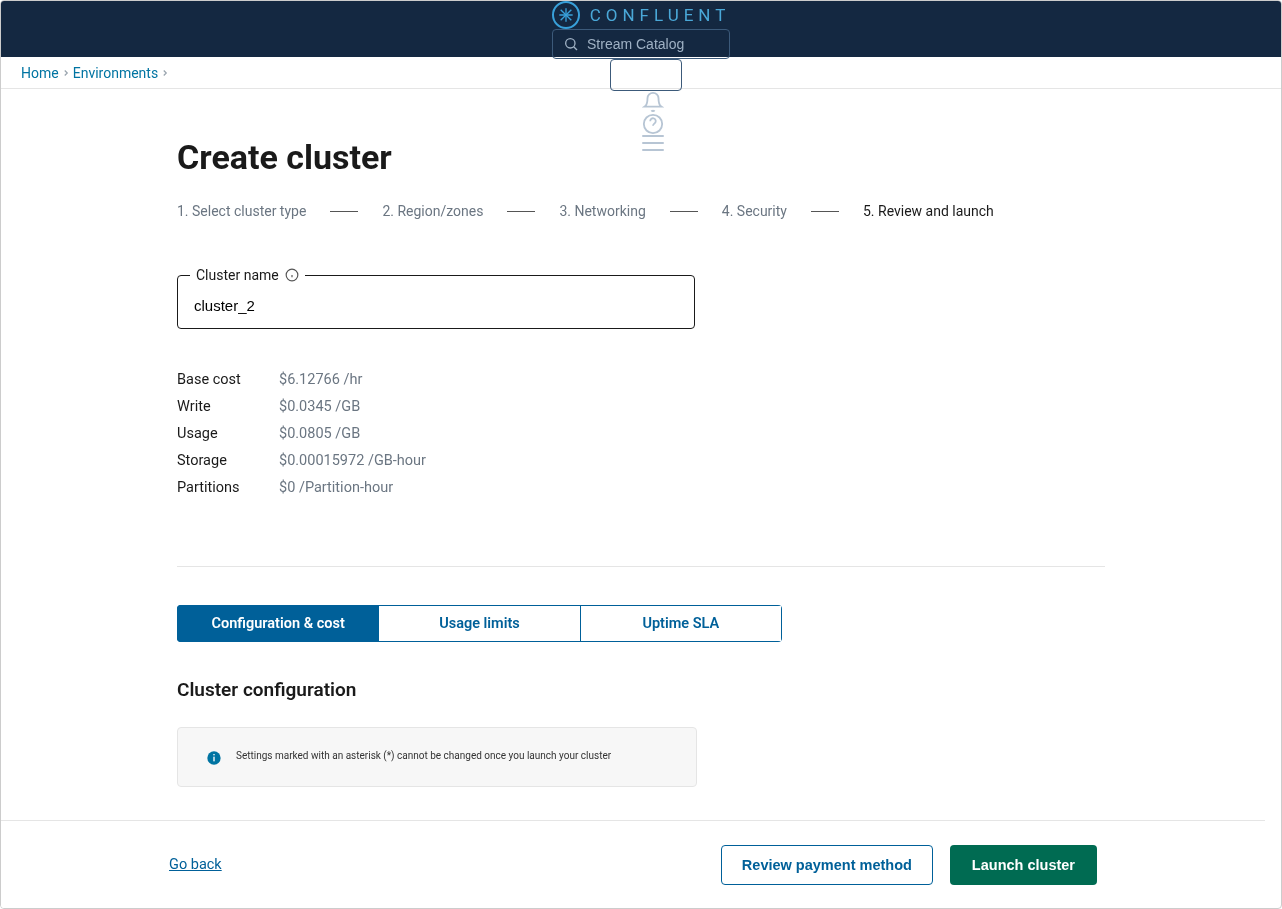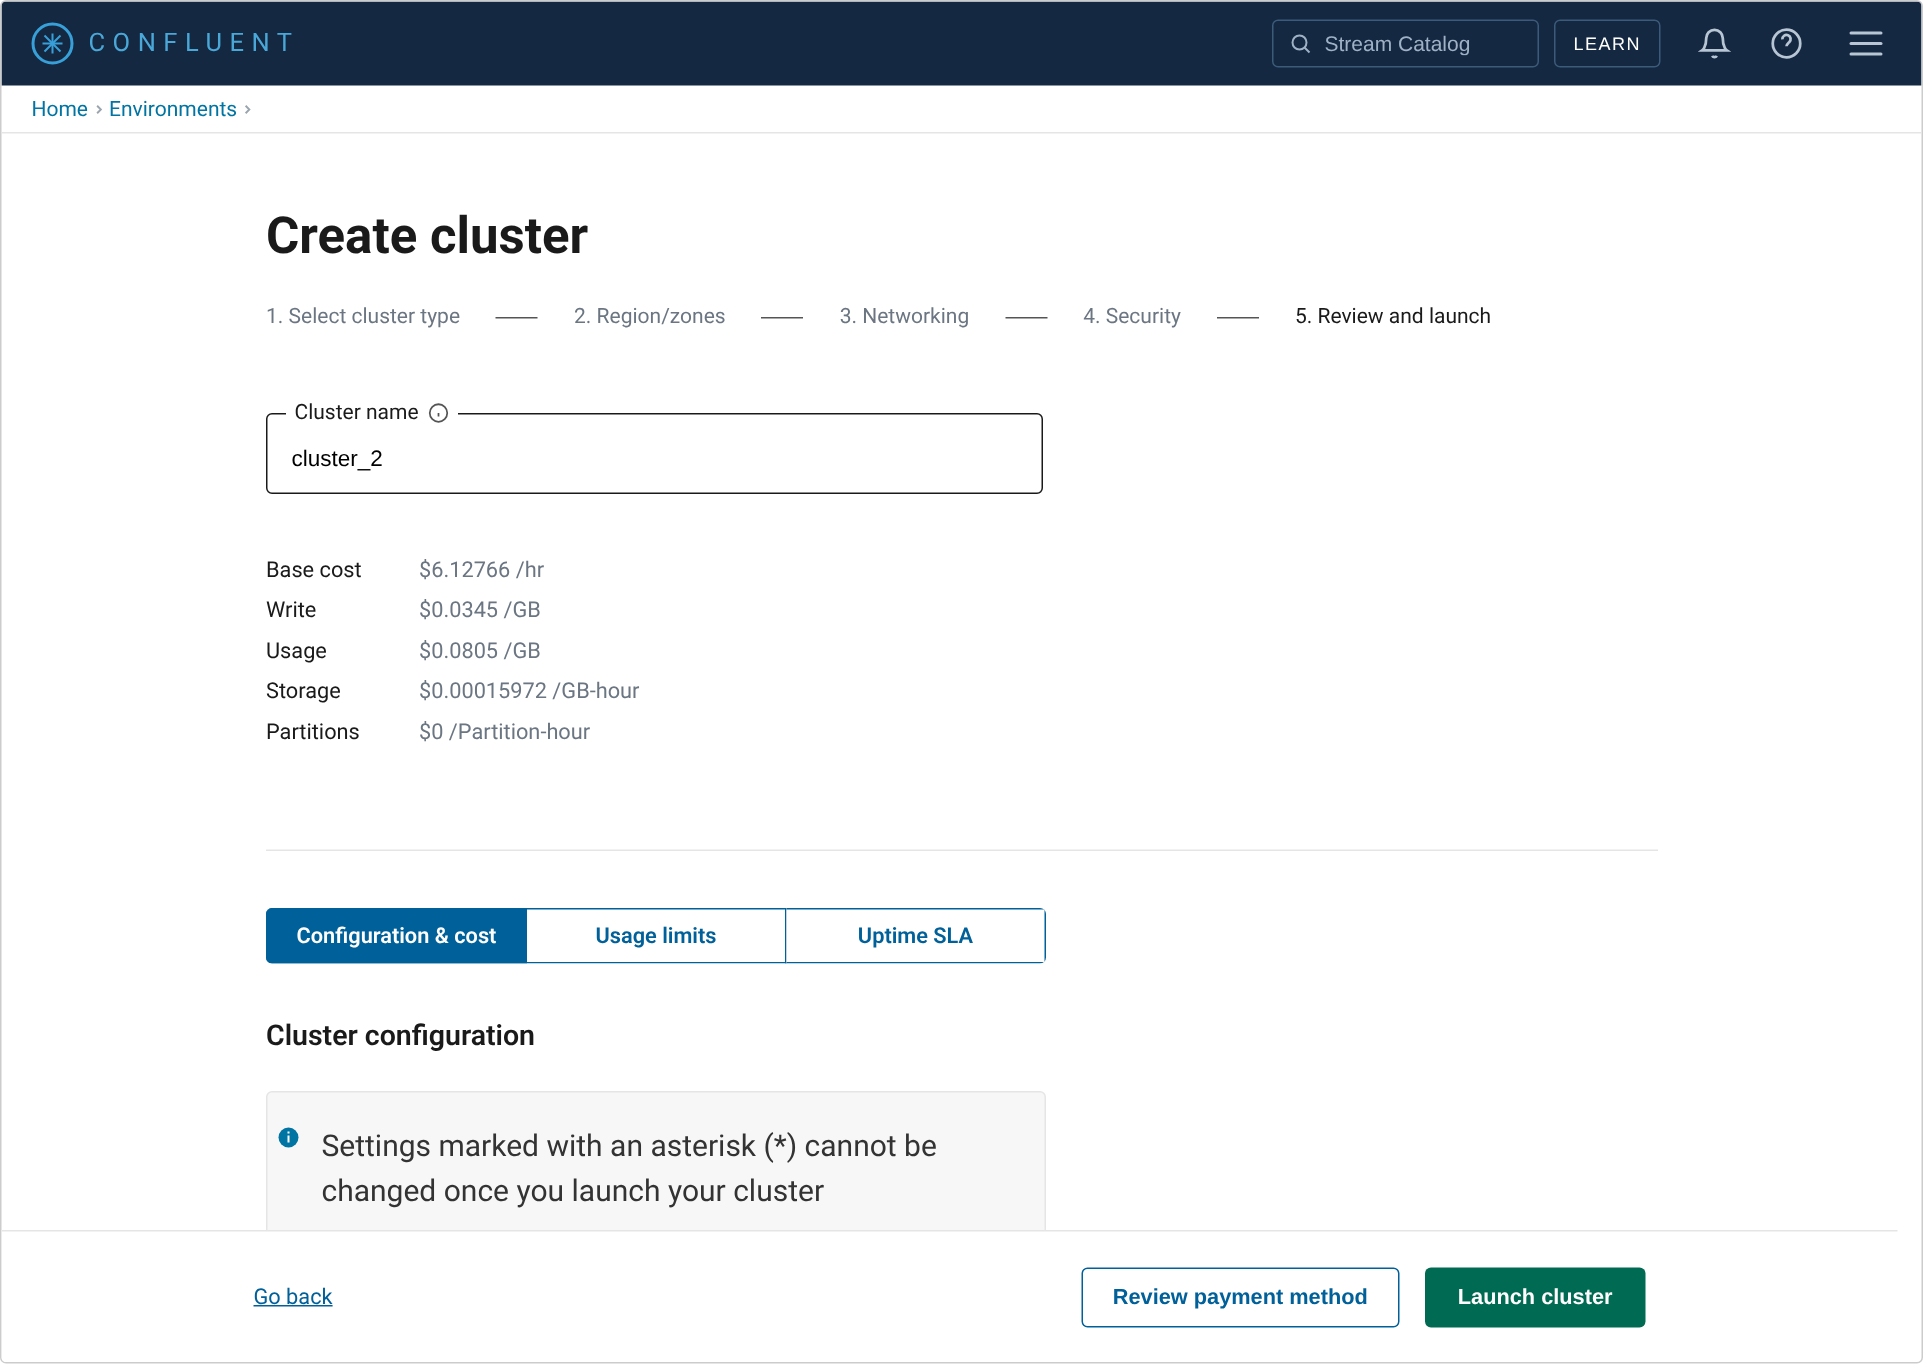--- a/index.html
+++ b/index.html
@@ -16,20 +16,21 @@
 }
 
 
 .topnav {
   height: 56px;
   background: #142841;
   display: flex;
   align-items: center;
   padding: 0 20px;
   color: #fff;
+  flex-direction: column;
 }
 .logo-wrap { display: flex; align-items: center; gap: 10px; }
 .logo-mark {
   width: 28px; height: 28px; border: 2px solid #38a0d9; border-radius: 50%;
   position: relative; display:flex; align-items:center; justify-content:center;
 }
 .logo-mark svg { display:block; }
 .logo-text {
   color: #4aa8d8; font-weight: 400; font-size: 17px; letter-spacing: 5px;
 }
@@ -99,35 +100,35 @@
 .cost-grid {
   display: grid; grid-template-columns: 102px auto; row-gap: 10px;
   font-size: 14.5px; margin-bottom: 70px;
 }
 .cost-label { color: #1a1a1a; }
 .cost-value { color: #6b7682; }
 
 hr.divider { border: none; border-top: 1px solid #e5e5e5; margin-bottom: 38px; }
 
 
-.tabs { display: flex; width: 520px; border-radius: 4px; overflow: hidden; margin-bottom: 36px; }
+.tabs { display: flex; width: 605px; border-radius: 4px; overflow: hidden; margin-bottom: 36px; }
 .tab {
   flex: 1; text-align: center; padding: 9px 0; font-size: 14.5px; font-weight: 600;
   border: 1px solid #006099; cursor: pointer;
 }
 .tab.active { background: #006099; color: #fff; }
 .tab.inactive { background: #fff; color: #006099; }
 .tab + .tab { border-left: none; }
 
 .section-heading { font-size: 19px; font-weight: 600; margin-bottom: 26px; }
 
 
 .info-box {
   width: 520px; border: 1px solid #e5e5e5; background: #f7f7f7; border-radius: 4px;
-  padding: 20px 6px; display: flex; gap: 14px; font-size: 20px; color: #333;
+  padding: 20px 28px; display: flex; gap: 14px; font-size: 10px; color: #333;
   margin-bottom: 26px;
 }
 .info-box svg { flex-shrink: 0; margin-top: 2px; }
 .info-box p { line-height: 1.5; }
 
 
 .footer {
   position: absolute; bottom: 0; left: 0; right: 16px; height: 88px;
   border-top: 1px solid #e5e5e5; background: #fff;
   display: flex; align-items: center;

